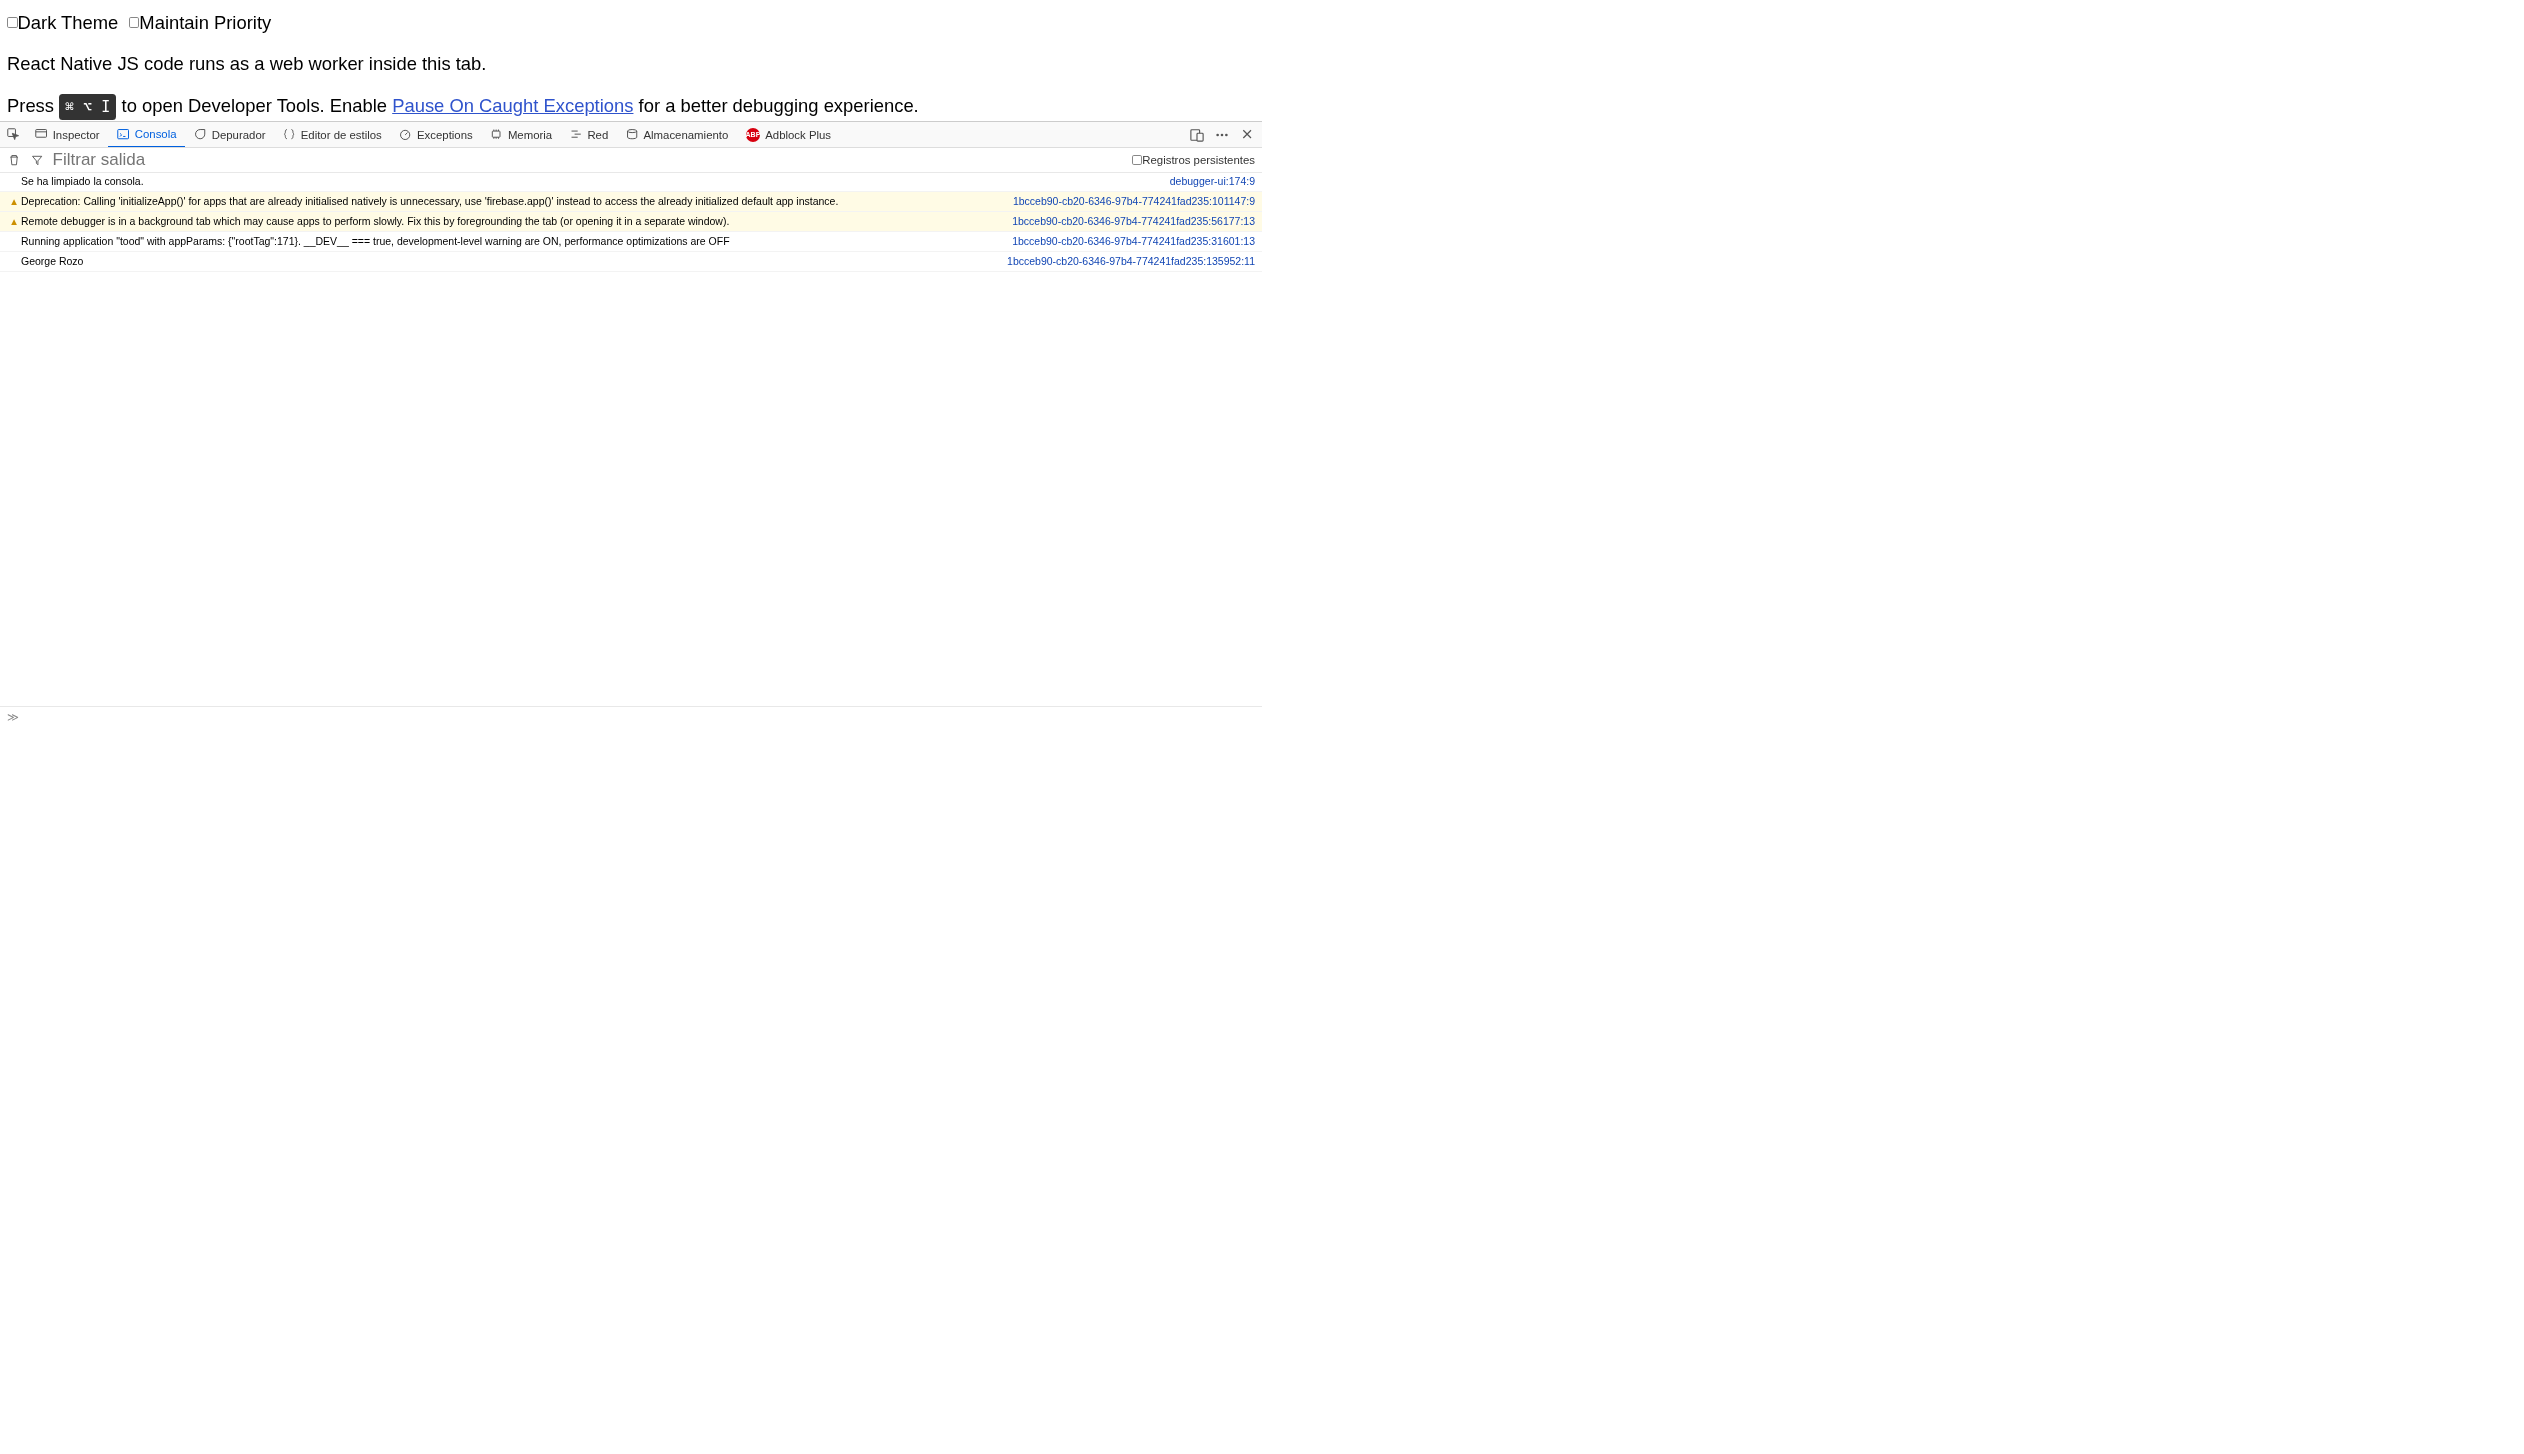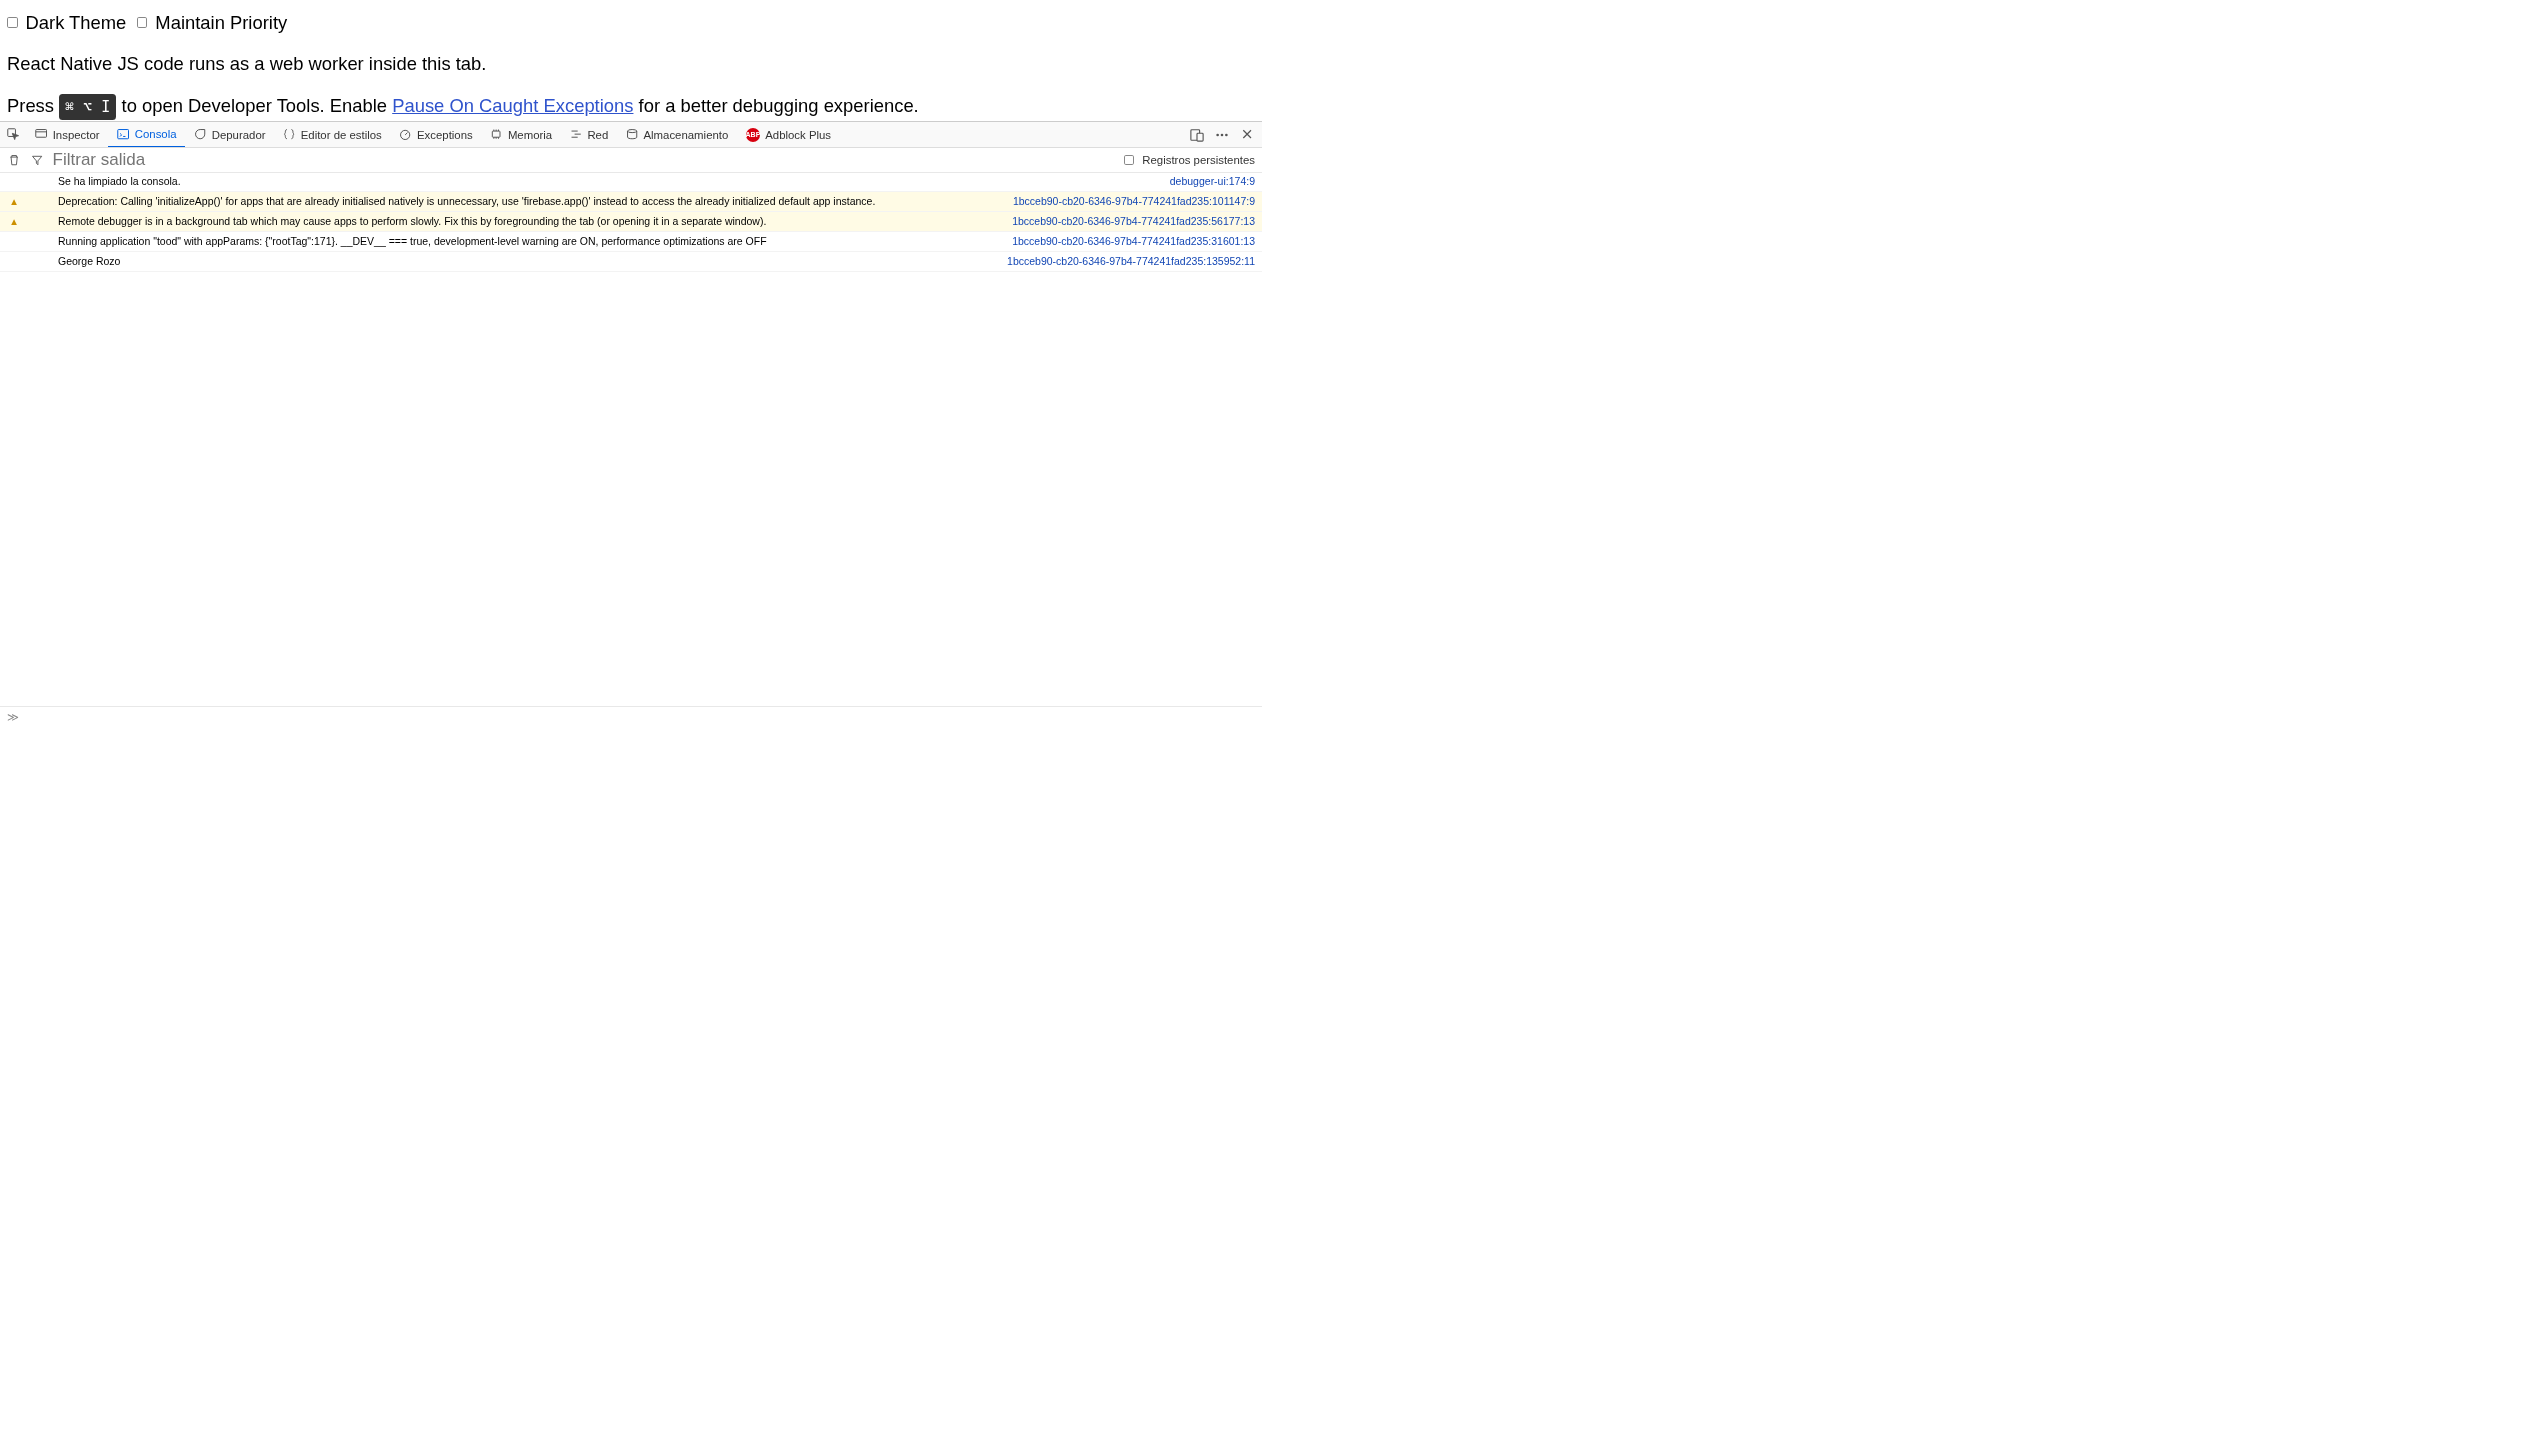--- a/index.html
+++ b/index.html
@@ -27,21 +27,21 @@
     .checkbox-row {
       display: flex;
       gap: 10.5px;
       align-items: center;
       margin-bottom: 14px;
       font-size: 18.4px;
     }
     .checkbox-item {
       display: flex;
       align-items: center;
-      gap: 8px;
+      gap: 0;
     }
     .checkbox-box {
       width: 10.5px;
       height: 10.5px;
       border: 0.9px solid #888;
       border-radius: 1.8px;
     }
     .desc-line {
       margin-bottom: 14px;
       font-size: 18.4px;
@@ -170,21 +170,20 @@
       flex: 0 0 14px;
       display: flex;
       justify-content: center;
       padding-top: 0.9px;
     }
     .log-msg {
       flex: 1;
       white-space: pre-wrap;
       word-break: break-word;
       padding-right: 8.8px;
-      margin-left: 37px;
     }
     .log-src {
       flex: 0 0 auto;
       color: #1246b4;
       text-align: center;
       white-space: nowrap;
       cursor: pointer;
     }
     .console-input-row {
       display: flex;

